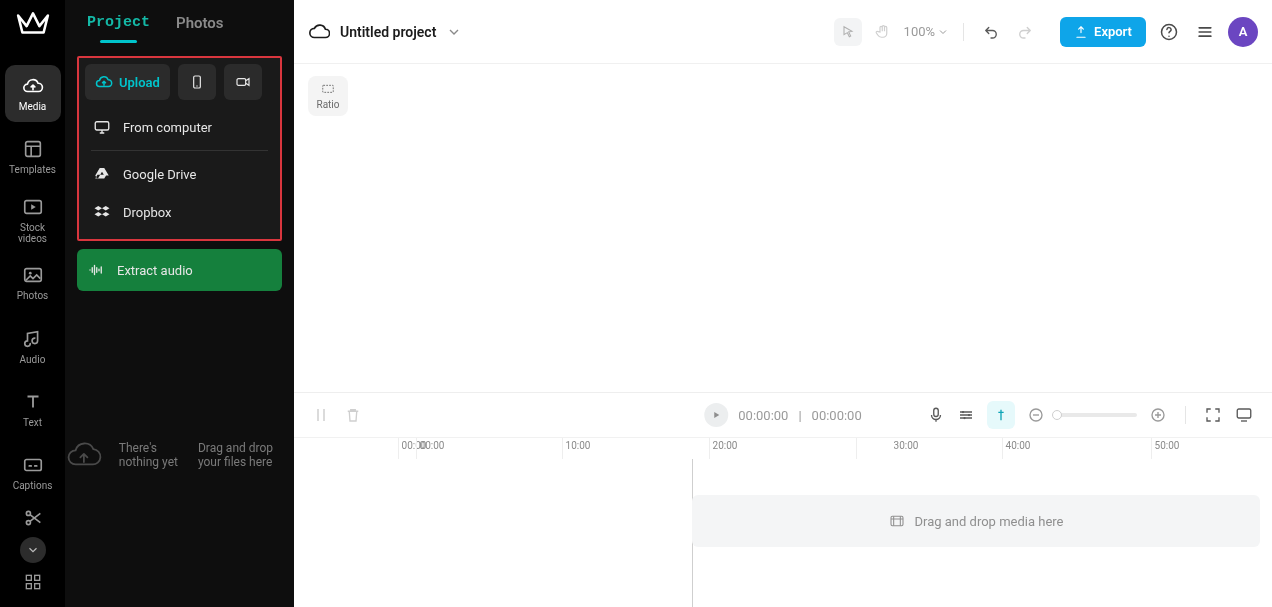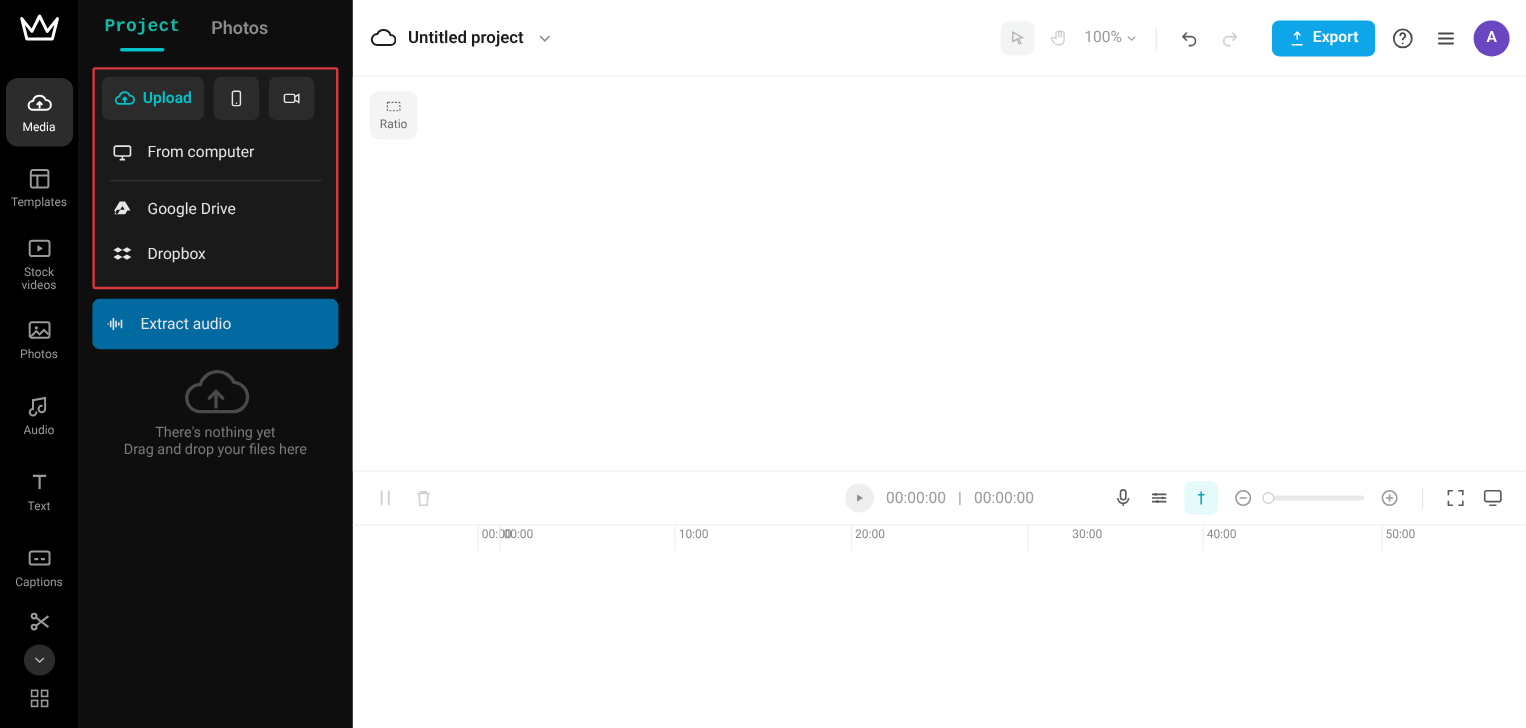--- a/index.html
+++ b/index.html
@@ -39,25 +39,25 @@
     flex:0 0 auto; height:36px; border-radius:6px; display:flex; align-items:center; justify-content:center;
     background:#2b2b2b; color:#fff; cursor:pointer; padding:0 10px; gap:6px; font-size:13px; font-weight:600;
   }
   .upload-btn.primary { color:#00c4cc; }
   .upload-btn.iconbtn { width:38px; padding:0; }
   .upload-list { margin-top:8px; display:flex; flex-direction:column; }
   .upload-item { display:flex; align-items:center; gap:12px; color:#e6e6e6; font-size:13px; padding:10px 8px; border-radius:6px; cursor:pointer;}
   .upload-sep { height:1px; background:#333; margin:4px 6px; }
 
   .extract-card {
-    margin: 8px 12px 0 12px; background:#0369a1; border-radius:6px; padding:2px;
+    margin: 8px 12px 0 12px; background:#15803d; border-radius:6px; padding:2px;
   }
 
   .empty-area {
-    flex:1; display:flex; flex-direction:column; align-items:center; justify-content:flex-start; padding-top:12px; color:#6f6f6f; gap:0;
+    flex:1; display:flex; flex-direction:row; align-items:center; justify-content:flex-start; padding-top:12px; color:#6f6f6f; gap:16px;
   }
   .cloud-ico { width:60px; height:50px; color:#4a4a4a; }
   .empty-t1 { font-size:12px; color:#7a7a7a; }
   .empty-t2 { font-size:12px; color:#7a7a7a; }
 
   .panel-edge {
     position:absolute; right:-10px; top:50%; transform:translateY(-50%);
     width:10px; height:60px; background:#0e0e0e; border-radius:0 6px 6px 0;
     display:flex; align-items:center; justify-content:center; color:#666; font-size:10px;
   }
@@ -455,16 +455,26 @@
           <div class="tickline" style="left: 415px;"></div>
           <div class="tick" style="left: 431px;">20:00</div>
           <div class="tickline" style="left: 562px;"></div>
           <div class="tick" style="left: 612px;">30:00</div>
           <div class="tickline" style="left: 708px;"></div>
           <div class="tick" style="left: 724px;">40:00</div>
           <div class="tickline" style="left: 857px;"></div>
           <div class="tick" style="left: 873px;">50:00</div>
         </div>
 
+      <div class="tl-body">
+        <div class="playhead"></div>
+        <div class="media-lane">
+          <svg viewBox="0 0 24 24" width="16" height="16">
+              <rect x="3" y="5" width="18" height="14" rx="2" fill="none" stroke="#8f8f8f" stroke-width="1.6"></rect>
+              <path d="M3 9h18M7 5v14M17 5v14" stroke="#8f8f8f" stroke-width="1.6"></path>
+            </svg>
+          <span>Drag and drop media here</span>
+        </div>
+      </div>
     </div>
 
   </div>
 </div>
 
 </body></html>

